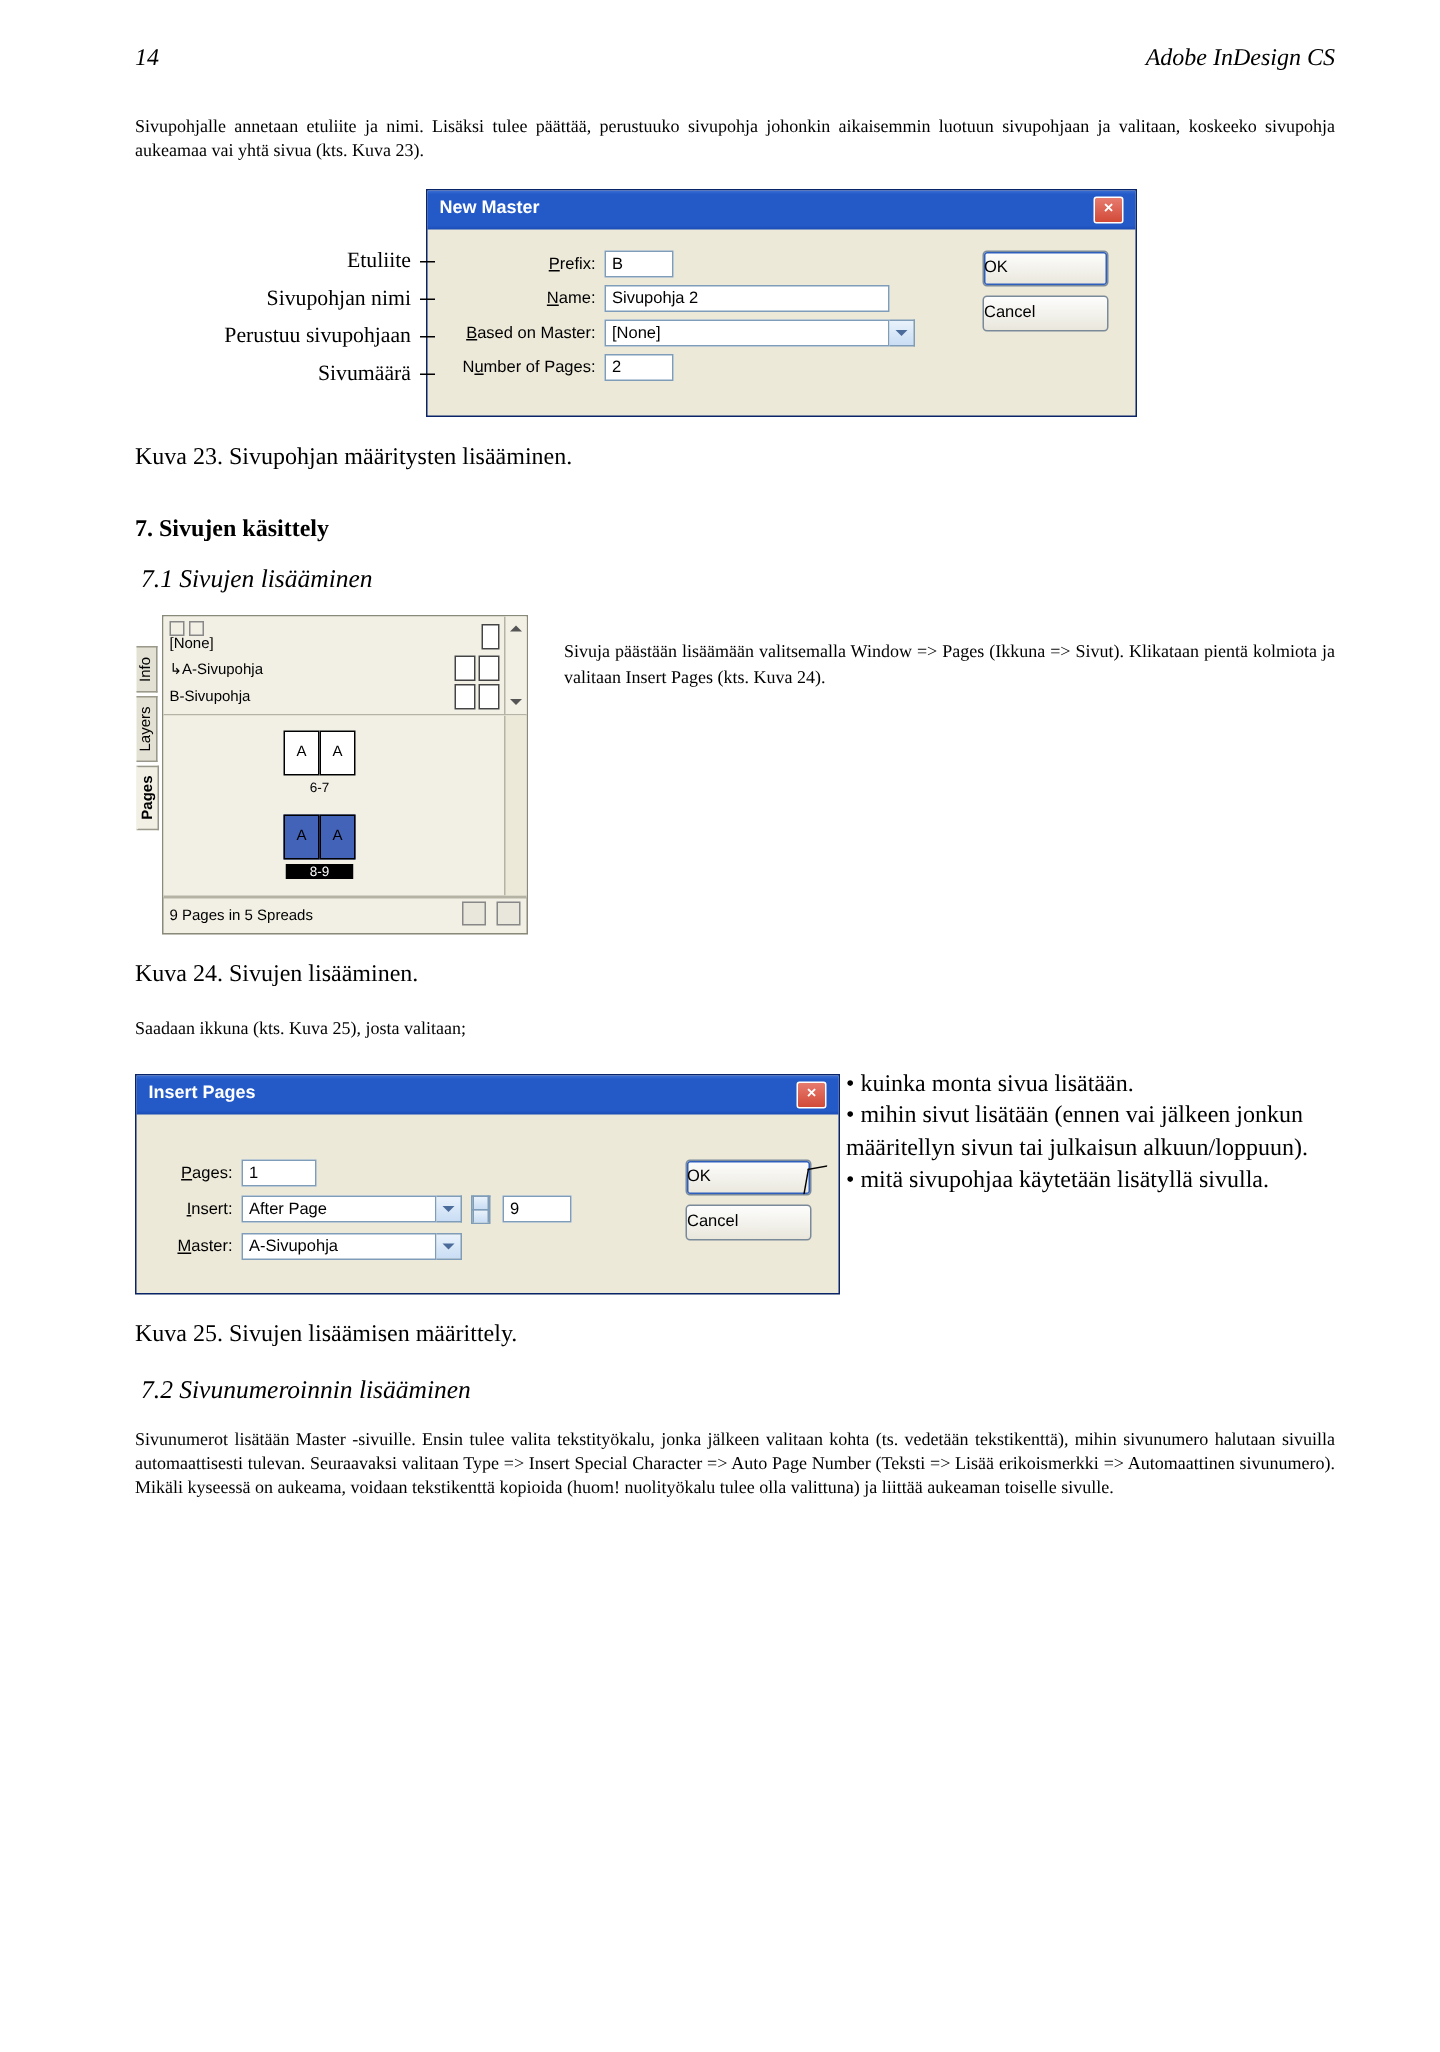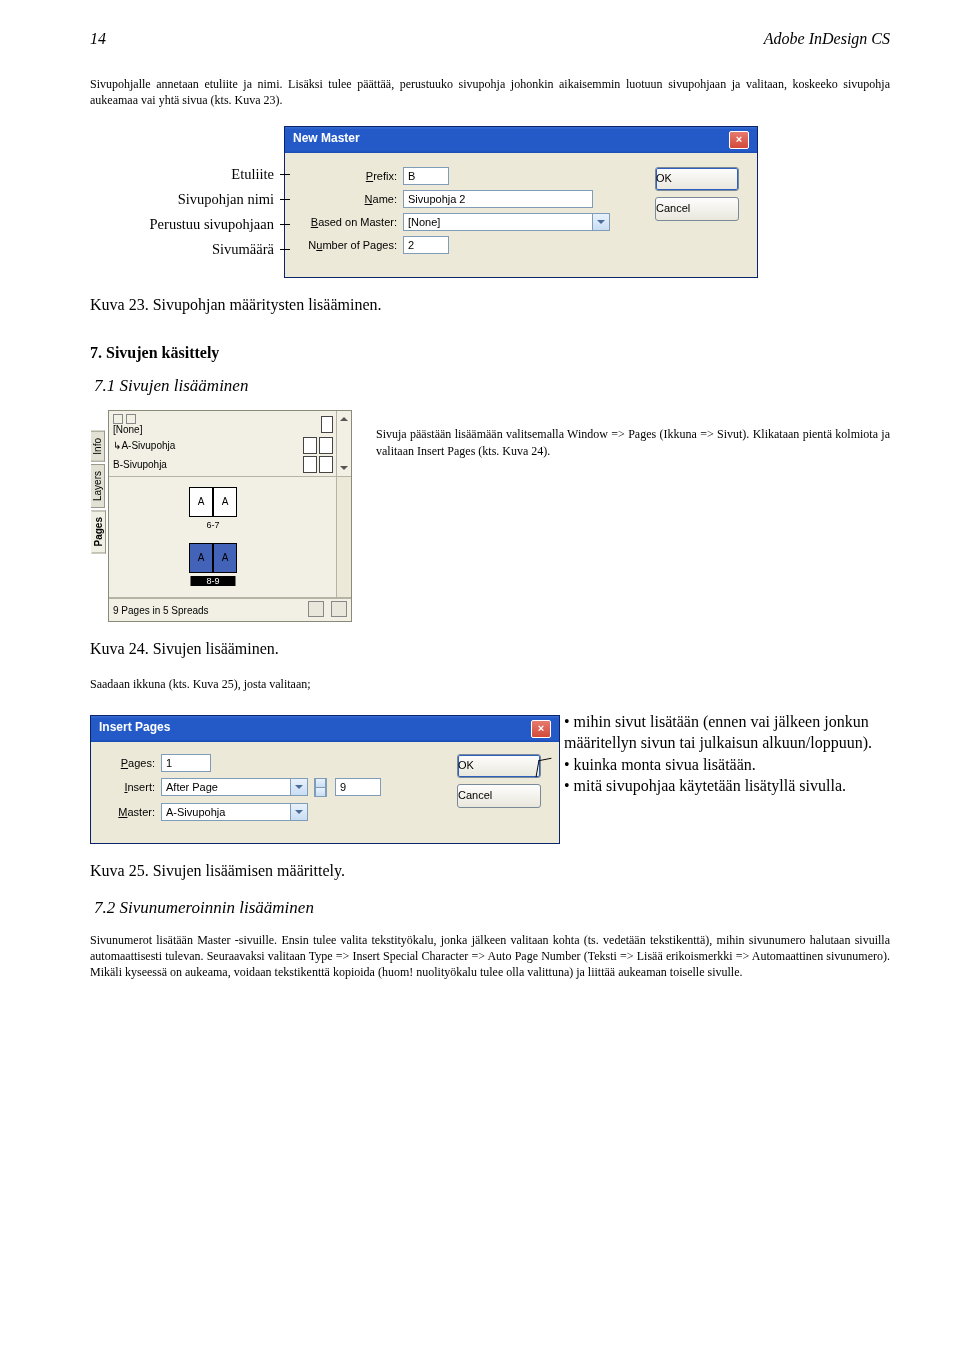--- a/index.html
+++ b/index.html
@@ -255,21 +255,21 @@
   .ip-dialog {
     width: 468px;
     border: 1px solid #0a246a;
     background:#ece9d8;
     font-family: Tahoma, sans-serif;
     font-size:11px;
     margin-top: 4px;
   }
   .ip-body {
     display:flex;
-    padding: 12px 12px 16px 12px;
+    padding: 30px 12px 16px 12px;
   }
   .ip-form { flex:1; }
   .ip-row { display:flex; align-items:center; margin-bottom:6px; }
   .ip-lbl { width:52px; text-align:right; padding-right:6px; }
   .spinner {
     display:inline-flex; flex-direction:column; margin-right:2px;
   }
   .spinner span {
     width:11px;height:8px;border:1px solid #7f9db9;
     background:linear-gradient(#e9f2fb,#c9ddf4);
@@ -470,22 +470,22 @@
           </div>
         </div>
         <div class="ip-btns">
           <span class="win-btn cursor" style="box-shadow:0 0 0 1px #2f5fbd inset">OK</span>
           <span class="win-btn">Cancel</span>
         </div>
       </div>
     </div>
     <div class="col-right">
       <ul class="bullets">
+        <li>kuinka monta sivua lisätään.</li>
         <li>mihin sivut lisätään (ennen vai jälkeen jonkun määritellyn sivun tai julkaisun alkuun/loppuun).</li>
-        <li>kuinka monta sivua lisätään.</li>
         <li>mitä sivupohjaa käytetään lisätyllä sivulla.</li>
       </ul>
     </div>
   </div>
 
   <p class="caption">Kuva 25. Sivujen lisäämisen määrittely.</p>
 
   <h3 class="sub">7.2 Sivunumeroinnin lisääminen</h3>
   <p class="body-text">Sivunumerot lisätään Master -sivuille. Ensin tulee valita tekstityökalu, jonka jälkeen valitaan kohta (ts. vedetään tekstikenttä), mihin sivunumero halutaan sivuilla automaattisesti tulevan. Seuraavaksi valitaan Type =&gt; Insert Special Character =&gt; Auto Page Number (Teksti =&gt; Lisää erikoismerkki =&gt; Automaattinen sivunumero). Mikäli kyseessä on aukeama, voidaan tekstikenttä kopioida (huom! nuolityökalu tulee olla valittuna) ja liittää aukeaman toiselle sivulle.</p>
 

